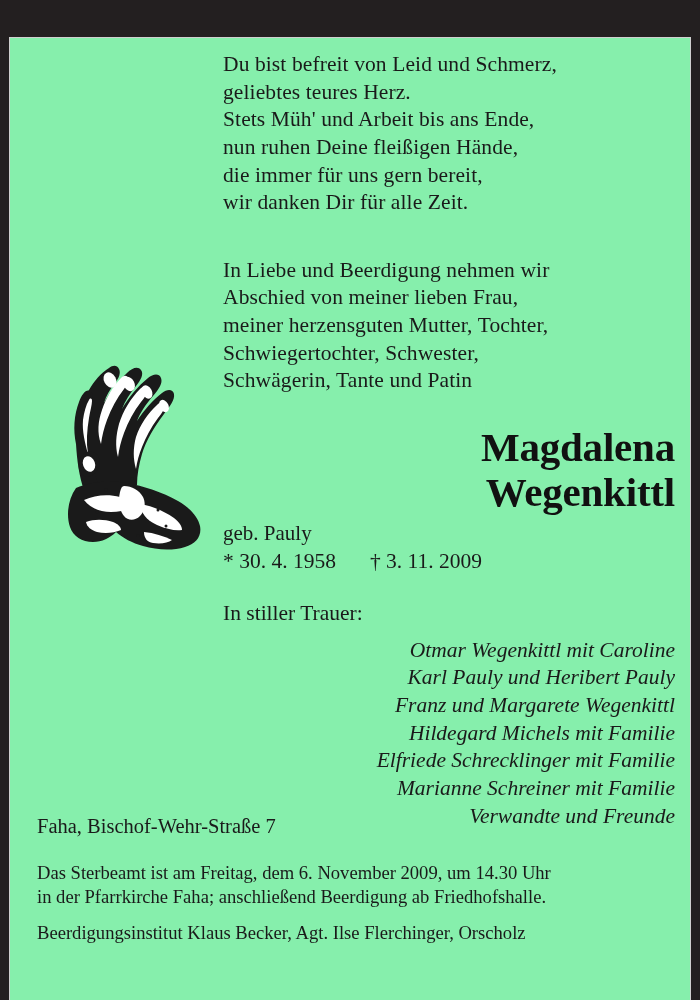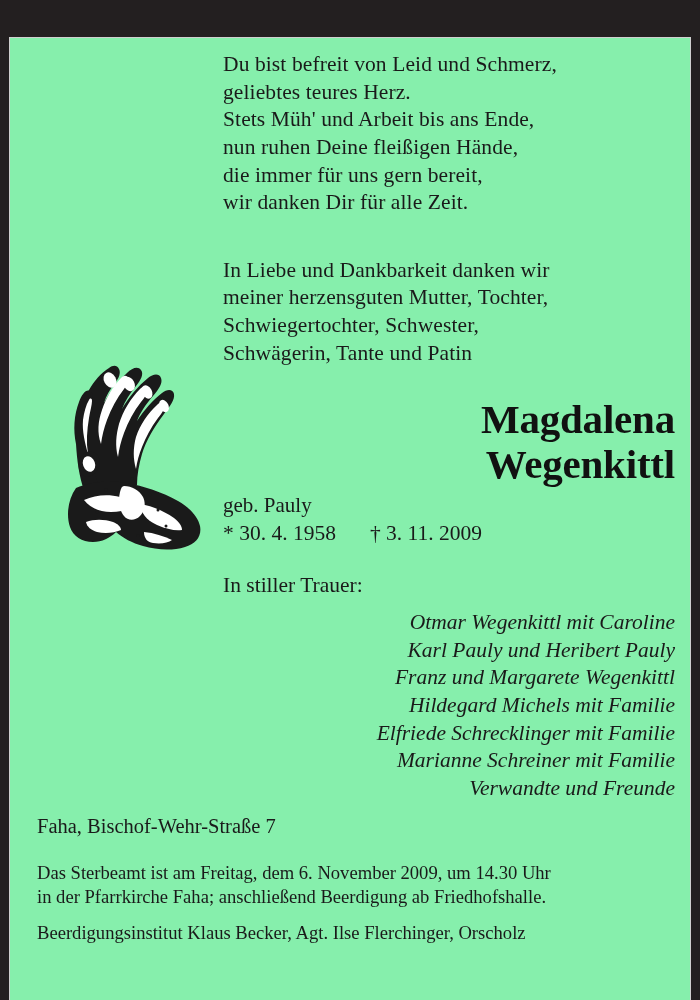--- a/index.html
+++ b/index.html
@@ -197,21 +197,22 @@
       <div class="verse">
         <div>Du bist befreit von Leid und Schmerz,</div>
         <div>geliebtes teures Herz.</div>
         <div>Stets Müh' und Arbeit bis ans Ende,</div>
         <div>nun ruhen Deine fleißigen Hände,</div>
         <div>die immer für uns gern bereit,</div>
         <div>wir danken Dir für alle Zeit.</div>
       </div>
 
       <div class="intro">
-        <div>In Liebe und Dankbarkeit danken wir</div>
+        <div>In Liebe und Beerdigung nehmen wir</div>
+        <div>Abschied von meiner lieben Frau,</div>
         <div>meiner herzensguten Mutter, Tochter,</div>
         <div>Schwiegertochter, Schwester,</div>
         <div>Schwägerin, Tante und Patin</div>
       </div>
 
       <div class="name-block">
         <div class="name-line">Magdalena</div>
         <div class="name-line">Wegenkittl</div>
         <div class="maiden">geb. Pauly</div>
         <div class="dates"><span>*</span> <span>30. 4. 1958</span><span class="gap"></span><span>†</span> <span>3. 11. 2009</span></div>

